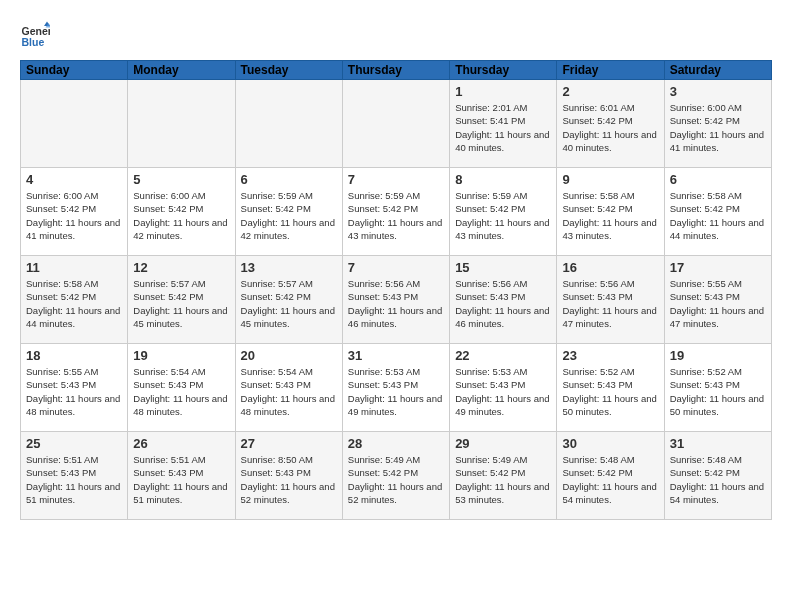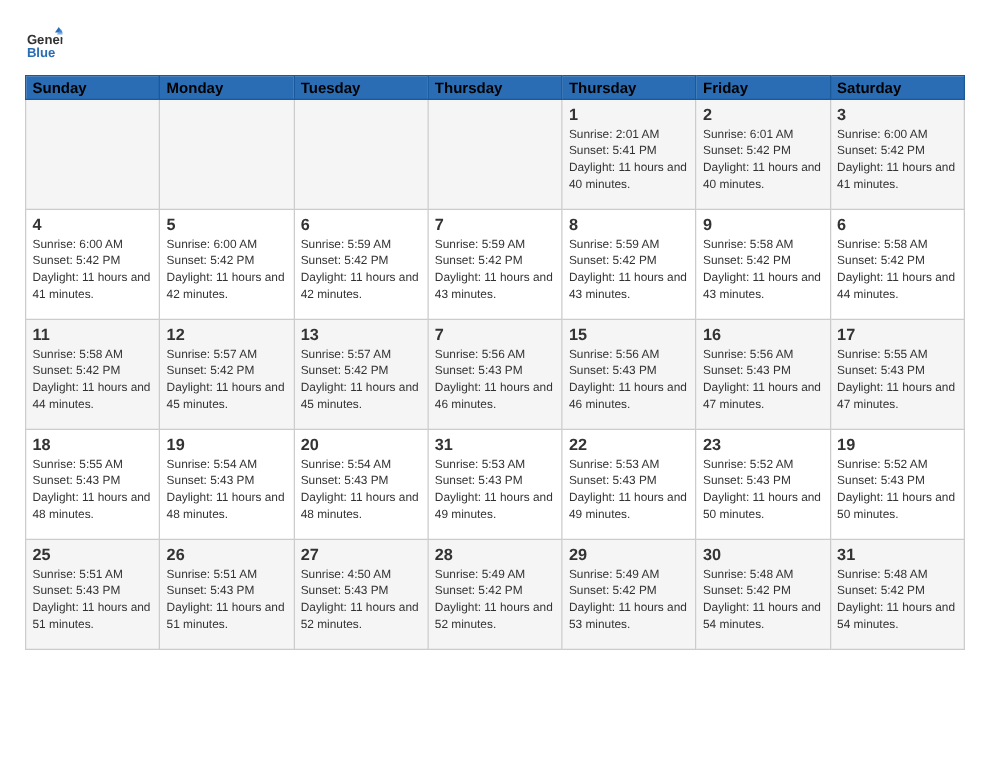--- a/index.html
+++ b/index.html
@@ -276,21 +276,21 @@
 Daylight: 11 hours and 51 minutes.</div>
         </td>
         <td>
           <span class="day-number">26</span>
           <div class="cell-info">Sunrise: 5:51 AM
 Sunset: 5:43 PM
 Daylight: 11 hours and 51 minutes.</div>
         </td>
         <td>
           <span class="day-number">27</span>
-          <div class="cell-info">Sunrise: 4:50 AM
+          <div class="cell-info">Sunrise: 8:50 AM
 Sunset: 5:43 PM
 Daylight: 11 hours and 52 minutes.</div>
         </td>
         <td>
           <span class="day-number">28</span>
           <div class="cell-info">Sunrise: 5:49 AM
 Sunset: 5:42 PM
 Daylight: 11 hours and 52 minutes.</div>
         </td>
         <td>

